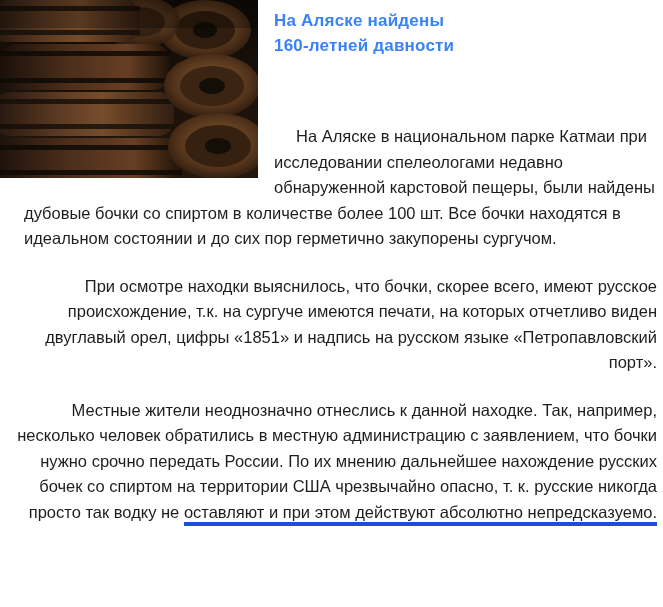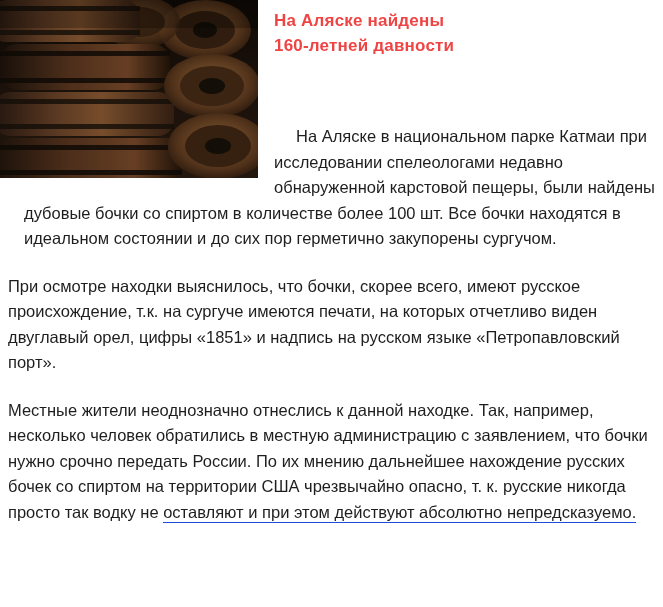--- a/index.html
+++ b/index.html
@@ -45,21 +45,21 @@
   }
 
   .title {
     position: absolute;
     left: 274px;
     top: 8px;
     width: 380px;
     font-size: 17px;
     line-height: 25px;
     font-weight: bold;
-    color: #ef4444;
+    color: #3b82f6;
     letter-spacing: 0.2px;
   }
   .title div {
     white-space: nowrap;
   }
 
   
   .body-text {
     position: absolute;
     left: 0;
@@ -69,20 +69,21 @@
     line-height: 25.5px;
     color: #1e1e1e;
   }
 
   .para {
     margin: 0;
     padding: 0 6px 0 8px;
   }
   .para + .para {
     margin-top: 22px;
+    text-align: right;
   }
 
   
   .float-spacer {
     float: left;
     width: 250px;
     height: 52px;
   }
   .para-first {
     padding-left: 24px;
@@ -91,21 +92,21 @@
     padding-left: 22px;
   }
 
   .clearfix::after {
     content: "";
     display: block;
     clear: both;
   }
 
   .underline-red {
-    border-bottom: 1px solid #1d4ed8;
+    border-bottom: 4px solid #1d4ed8;
     padding-bottom: 1px;
   }
 </style>
 </head>
 <body>
 
 <div id="page">
 
   <div class="header-row">
 

